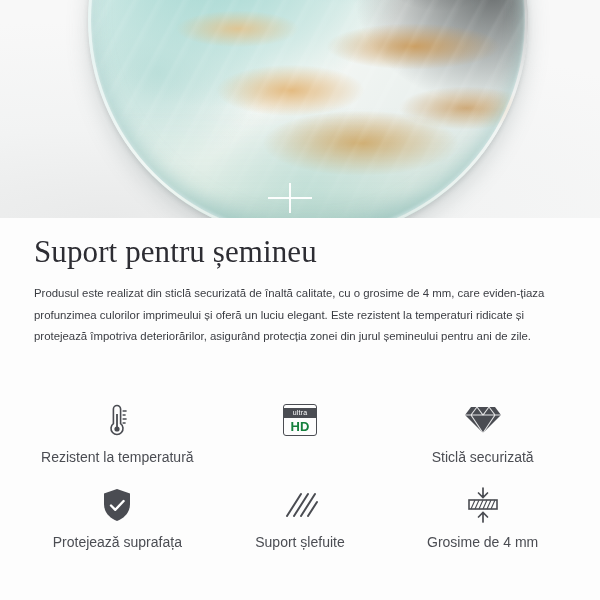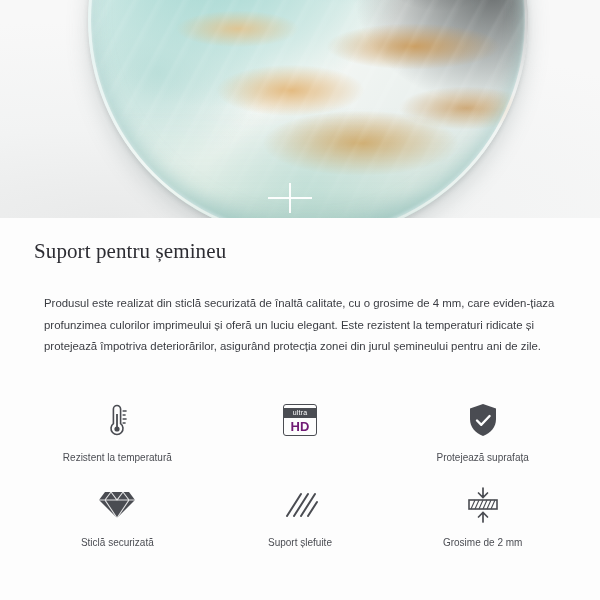--- a/index.html
+++ b/index.html
@@ -128,29 +128,29 @@
     position: absolute;
     left: 0; top: 218px;
     width: 600px;
   }
 
   .headline {
     margin: 0;
     padding: 18px 34px 0 34px;
     font-family: "Liberation Serif", serif;
     font-weight: 400;
-    font-size: 21px;
+    font-size: 31px;
     line-height: 31px;
     color: #2d2d33;
     letter-spacing: 0.1px;
   }
   .headline .line2 { display: block; }
 
   .body-copy {
-    margin: 10px;
+    margin: 0;
     padding: 16px 34px 0 34px;
     font-size: 11.4px;
     line-height: 21.5px;
     color: #3a3c42;
   }
 
   
   .features {
     position: absolute;
     left: 0; top: 620px;
@@ -168,21 +168,21 @@
     align-items: center;
     justify-content: flex-start;
   }
   .feature-icon {
     width: 54px; height: 54px;
     display: flex; align-items: center; justify-content: center;
     color: #4a4c52;
   }
   .feature-label {
     margin-top: 4px;
-    font-size: 10px;
+    font-size: 14px;
     color: #4b4d53;
     text-align: center;
     line-height: 13px;
   }
 
   
   .hd-badge {
     width: 34px; height: 32px;
     border: 1.6px solid #4a4c52;
     border-radius: 3px;
@@ -195,21 +195,21 @@
     letter-spacing: 0.2px;
     color: #ffffff;
     background: #4a4c52;
     width: 100%;
     text-align: center;
     padding: 1.5px 0 1.5px;
   }
   .hd-badge .hd-main {
     font-size: 13px;
     font-weight: bold;
-    color: #701a75;
+    color: #15803d;
     padding-top: 2px;
   }
 </style>
 </head>
 <body>
 
 <div class="page">
 
   <div class="hero">
     <div class="hero-bg"></div>
@@ -248,36 +248,36 @@
         <div class="feature-icon">
           <div class="hd-badge">
             <div class="hd-top">ultra</div>
             <div class="hd-main">HD</div>
           </div>
         </div>
       </div>
 
       <div class="feature">
         <div class="feature-icon">
+          <svg width="40" height="34" viewBox="0 0 40 34">
+            <path d="M8 4h24l6 8-18 18L2 12z" fill="#4a4c52"></path>
+            <path d="M2 12h36M14 4l-6 8 12 18M26 4l6 8-12 18M14 4l6 8 6-8M8 12l12 0 12 0" stroke="#ffffff" stroke-width="1.1" fill="none" opacity="0.85"></path>
+          </svg>
+        </div>
+        <div class="feature-label">Sticlă securizată</div>
+      </div>
+
+      <div class="feature">
+        <div class="feature-icon">
           <svg width="36" height="40" viewBox="0 0 36 40" fill="none">
             <path d="M18 4 L31 8.5 V19c0 8.2-5.4 14-13 17-7.6-3-13-8.8-13-17V8.5z" fill="#4a4c52"></path>
             <path d="M12 20.5l4.3 4.3L24.6 16" stroke="#ffffff" stroke-width="2.4" stroke-linecap="round" stroke-linejoin="round" fill="none"></path>
           </svg>
         </div>
         <div class="feature-label">Protejează suprafața</div>
-      </div>
-
-      <div class="feature">
-        <div class="feature-icon">
-          <svg width="40" height="34" viewBox="0 0 40 34">
-            <path d="M8 4h24l6 8-18 18L2 12z" fill="#4a4c52"></path>
-            <path d="M2 12h36M14 4l-6 8 12 18M26 4l6 8-12 18M14 4l6 8 6-8M8 12l12 0 12 0" stroke="#ffffff" stroke-width="1.1" fill="none" opacity="0.85"></path>
-          </svg>
-        </div>
-        <div class="feature-label">Sticlă securizată</div>
       </div>
 
       <div class="feature">
         <div class="feature-icon">
           <svg width="38" height="30" viewBox="0 0 38 30" stroke="#4a4c52" stroke-width="2" fill="none" stroke-linecap="round">
             <path d="M6 26 L20 4"></path>
             <path d="M13 26 L27 4"></path>
             <path d="M20 26 L34 4"></path>
             <path d="M27 26 L36 12"></path>
           </svg>
@@ -287,19 +287,19 @@
 
       <div class="feature">
         <div class="feature-icon">
           <svg width="36" height="40" viewBox="0 0 36 40" stroke="#4a4c52" fill="none">
             <path d="M18 3 V11 M13.5 8 L18 12.5 L22.5 8" stroke-width="1.7" stroke-linecap="round"></path>
             <rect x="4" y="15" width="28" height="9" stroke-width="1.6"></rect>
             <path d="M6 24 L10 15 M10 24 L14 15 M14 24 L18 15 M18 24 L22 15 M22 24 L26 15 M26 24 L30 15" stroke-width="1.1"></path>
             <path d="M18 37 V29 M13.5 32 L18 27.5 L22.5 32" stroke-width="1.7" stroke-linecap="round"></path>
           </svg>
         </div>
-        <div class="feature-label">Grosime de 2 mm</div>
+        <div class="feature-label">Grosime de 4 mm</div>
       </div>
 
     </div>
   </div>
 
 </div>
 
 </body></html>

